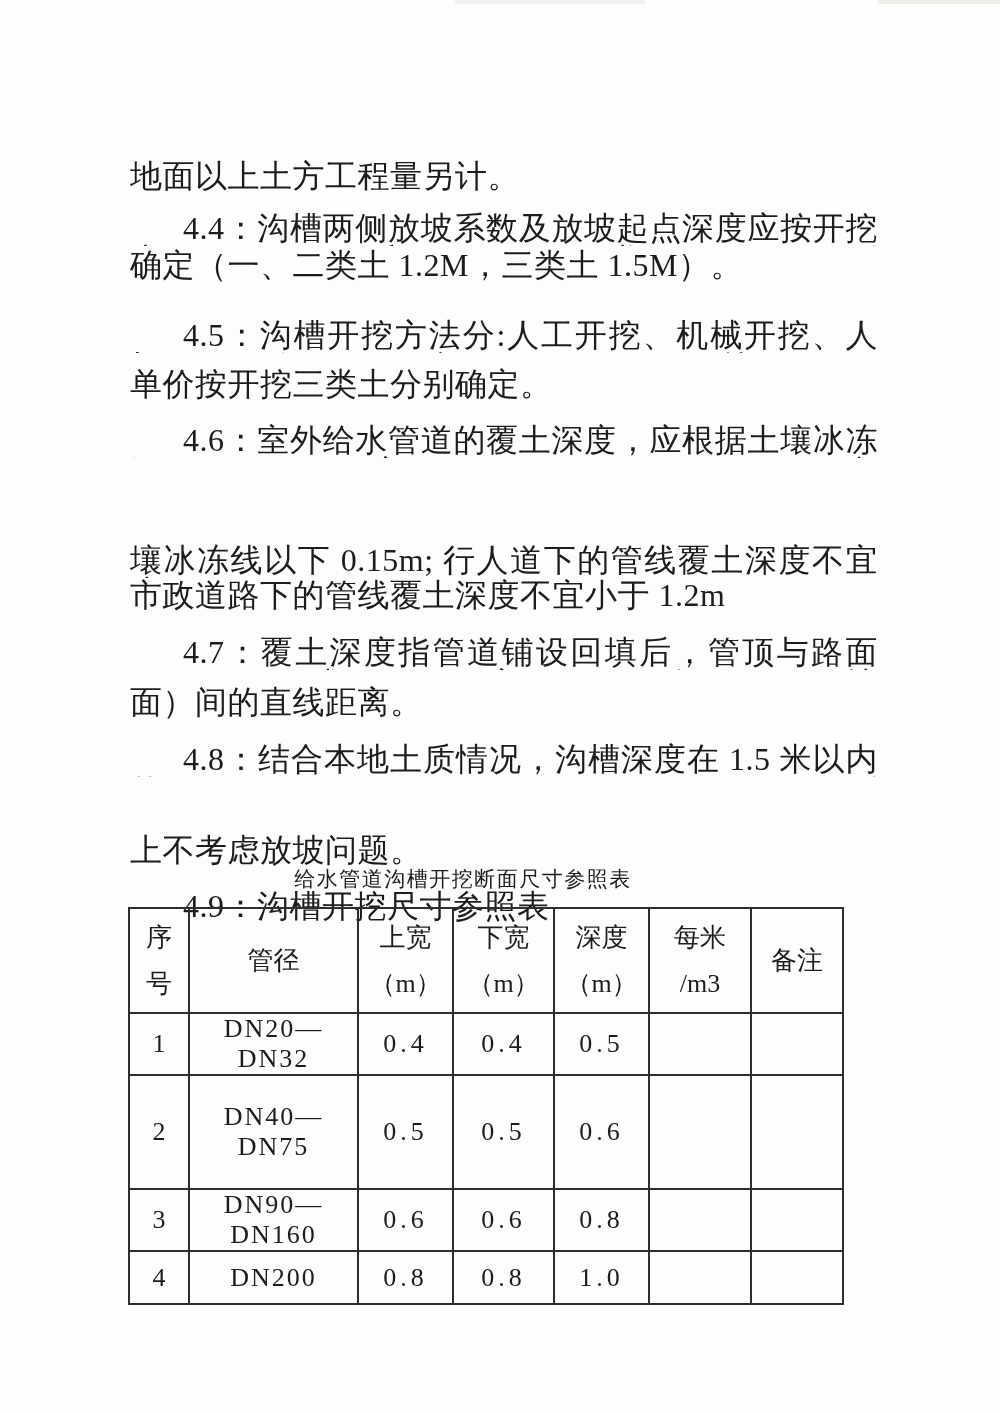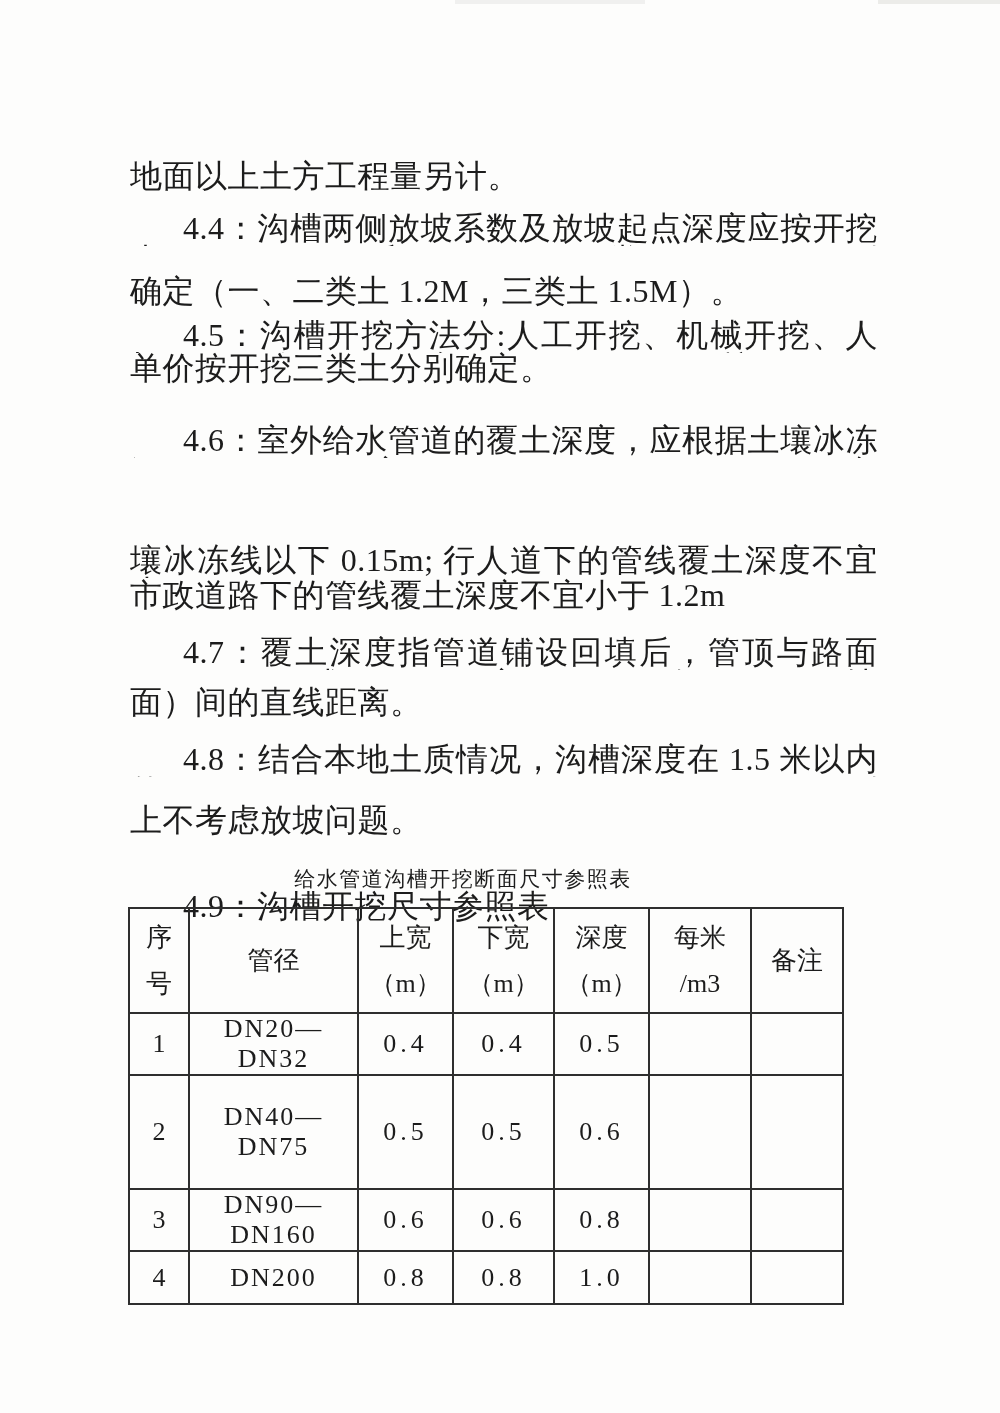--- a/index.html
+++ b/index.html
@@ -99,30 +99,30 @@
 </head>
 <body>
 
 <div class="page">
 
   <div class="scan-smudge smudge-a"></div>
   <div class="scan-smudge smudge-b"></div>
 
   <p class="ln" style="top:128px">地面以上土方工程量另计。</p>
   <p class="ln indent full" style="top:180px">4.4：沟槽两侧放坡系数及放坡起点深度应按开挖土质类别</p>
-  <p class="ln" style="top:243px">确定（一、二类土 1.2M，三类土 1.5M）。</p>
+  <p class="ln" style="top:217px">确定（一、二类土 1.2M，三类土 1.5M）。</p>
   <p class="ln indent full" style="top:287px">4.5：沟槽开挖方法分:人工开挖、机械开挖、人机混合开挖,</p>
-  <p class="ln" style="top:320px">单价按开挖三类土分别确定。</p>
+  <p class="ln" style="top:336px">单价按开挖三类土分别确定。</p>
   <p class="ln indent full" style="top:392px">4.6：室外给水管道的覆土深度，应根据土壤冰冻深度、车</p>
   <p class="ln full" style="top:512px">壤冰冻线以下 0.15m; 行人道下的管线覆土深度不宜小于 0.7m,</p>
   <p class="ln" style="top:547px">市政道路下的管线覆土深度不宜小于 1.2m</p>
   <p class="ln indent full" style="top:604px">4.7：覆土深度指管道铺设回填后，管顶与路面（或永久地</p>
   <p class="ln" style="top:654px">面）间的直线距离。</p>
   <p class="ln indent full" style="top:711px">4.8：结合本地土质情况，沟槽深度在 1.5 米以内的，原则</p>
-  <p class="ln" style="top:772px">上不考虑放坡问题。</p>
+  <p class="ln" style="top:802px">上不考虑放坡问题。</p>
   <p class="ln indent" style="top:858px">4.9：沟槽开挖尺寸参照表</p>
 
   <h3 class="table-title">给水管道沟槽开挖断面尺寸参照表</h3>
 
   <table class="ref">
     <colgroup>
       <col style="width:60px">
       <col style="width:169px">
       <col style="width:95px">
       <col style="width:101px">

